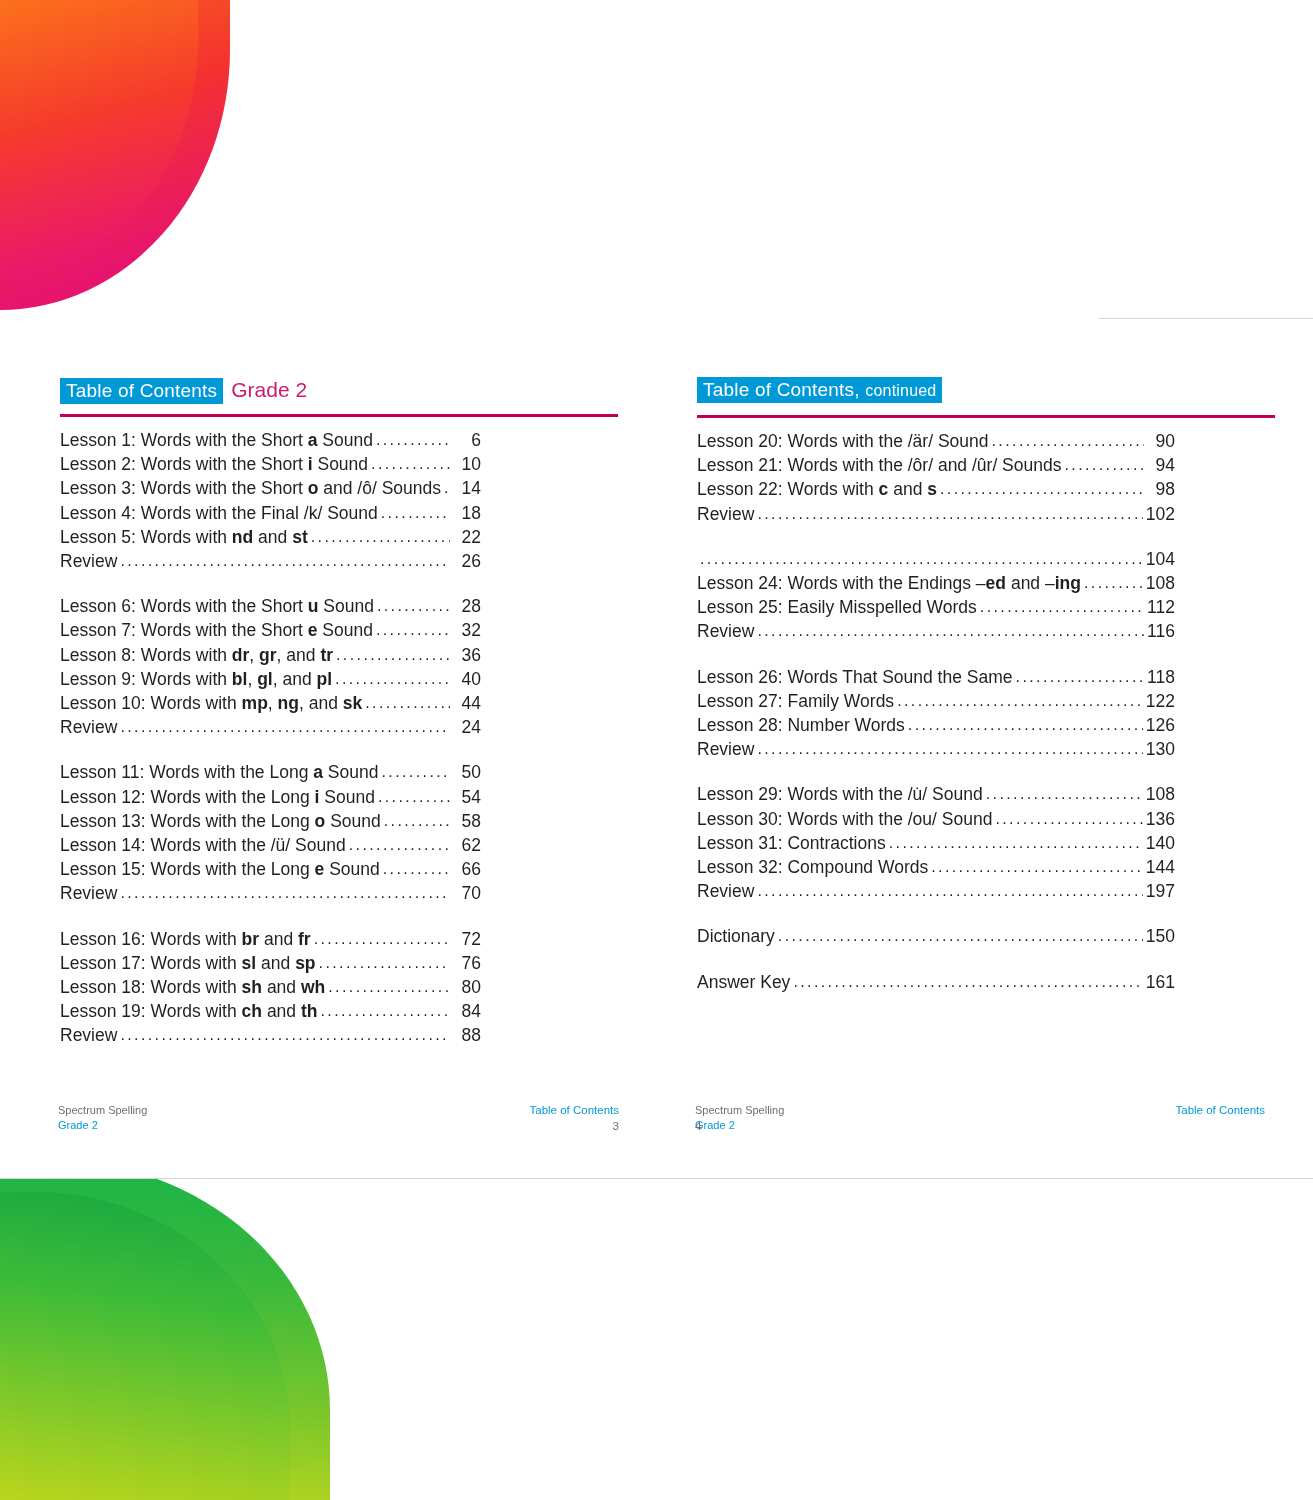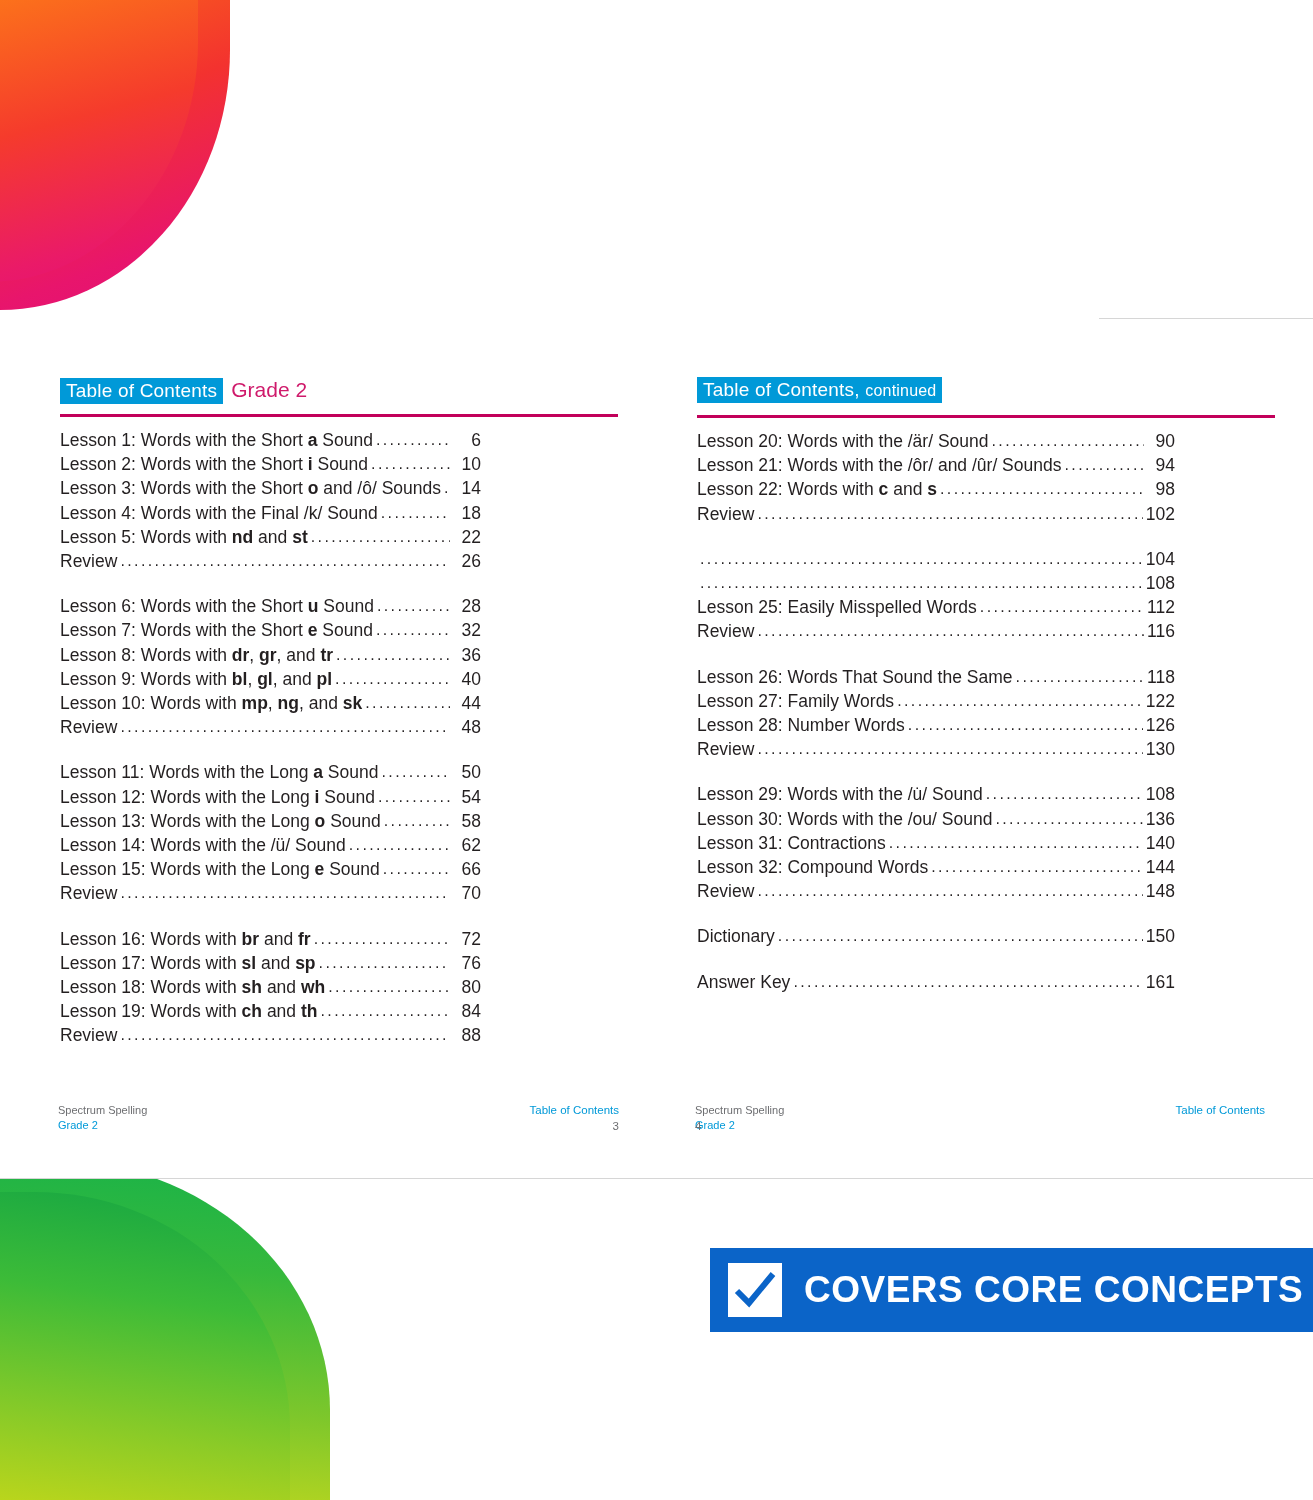--- a/index.html
+++ b/index.html
@@ -279,21 +279,21 @@
             <span class="pg">40</span>
           </div>
           <div class="entry">
             <span class="txt">Lesson 10: Words with <b>mp</b>, <b>ng</b>, and <b>sk</b></span>
             <span class="leader">..........................................................................................</span>
             <span class="pg">44</span>
           </div>
           <div class="entry">
             <span class="txt">Review</span>
             <span class="leader">..........................................................................................</span>
-            <span class="pg">48</span>
+            <span class="pg">24</span>
           </div>
           <div class="gap"></div>
           <div class="entry">
             <span class="txt">Lesson 11: Words with the Long <b>a</b> Sound</span>
             <span class="leader">..........................................................................................</span>
             <span class="pg">50</span>
           </div>
           <div class="entry">
             <span class="txt">Lesson 12: Words with the Long <b>i</b> Sound</span>
             <span class="leader">..........................................................................................</span>
@@ -382,20 +382,21 @@
             <span class="txt">Review</span>
             <span class="leader">..........................................................................................</span>
             <span class="pg">102</span>
           </div>
           <div class="gap"></div>
           <div class="entry">
             <span class="leader">..........................................................................................</span>
             <span class="pg">104</span>
           </div>
           <div class="entry">
+            <span class="txt">Lesson 24: Words with the Endings –<b>ed</b> and –<b>ing</b></span>
             <span class="leader">..........................................................................................</span>
             <span class="pg">108</span>
           </div>
           <div class="entry">
             <span class="txt">Lesson 25: Easily Misspelled Words</span>
             <span class="leader">..........................................................................................</span>
             <span class="pg">112</span>
           </div>
           <div class="entry">
             <span class="txt">Review</span>
@@ -440,21 +441,21 @@
             <span class="pg">140</span>
           </div>
           <div class="entry">
             <span class="txt">Lesson 32: Compound Words</span>
             <span class="leader">..........................................................................................</span>
             <span class="pg">144</span>
           </div>
           <div class="entry">
             <span class="txt">Review</span>
             <span class="leader">..........................................................................................</span>
-            <span class="pg">148</span>
+            <span class="pg">197</span>
           </div>
           <div class="gap"></div>
           <div class="entry">
             <span class="txt">Dictionary</span>
             <span class="leader">..........................................................................................</span>
             <span class="pg">150</span>
           </div>
           <div class="gap"></div>
           <div class="entry">
             <span class="txt">Answer Key</span>
@@ -465,22 +466,14 @@
 
       <div class="footer-left" style="left:38px; top:785px;">
         <div class="l1">Spectrum Spelling</div>
         <div class="l2">Grade 2</div>
       </div>
       <div class="folio" style="left:38px; top:802px;">4</div>
       <div class="footer-right" style="right:48px; top:785px;">Table of Contents</div>
     </div>
   </div>
 
-  <div class="banner">
-    <div class="check">
-      <svg width="46" height="46" viewBox="0 0 46 46" aria-hidden="true">
-        <polyline points="5,24 17,36 41,7" fill="none" stroke="#0b64c8" stroke-width="6" stroke-linecap="butt" stroke-linejoin="miter"></polyline>
-      </svg>
-    </div>
-    <div class="btxt">COVERS CORE CONCEPTS</div>
-  </div>
 
 </div>
 
 </body></html>

